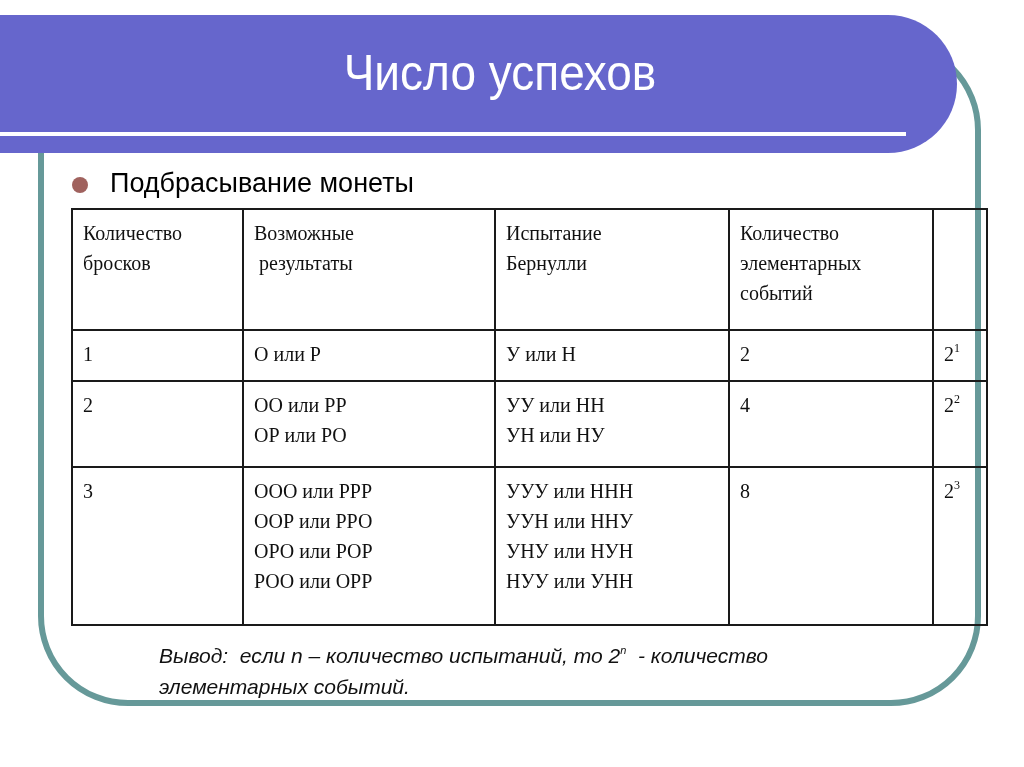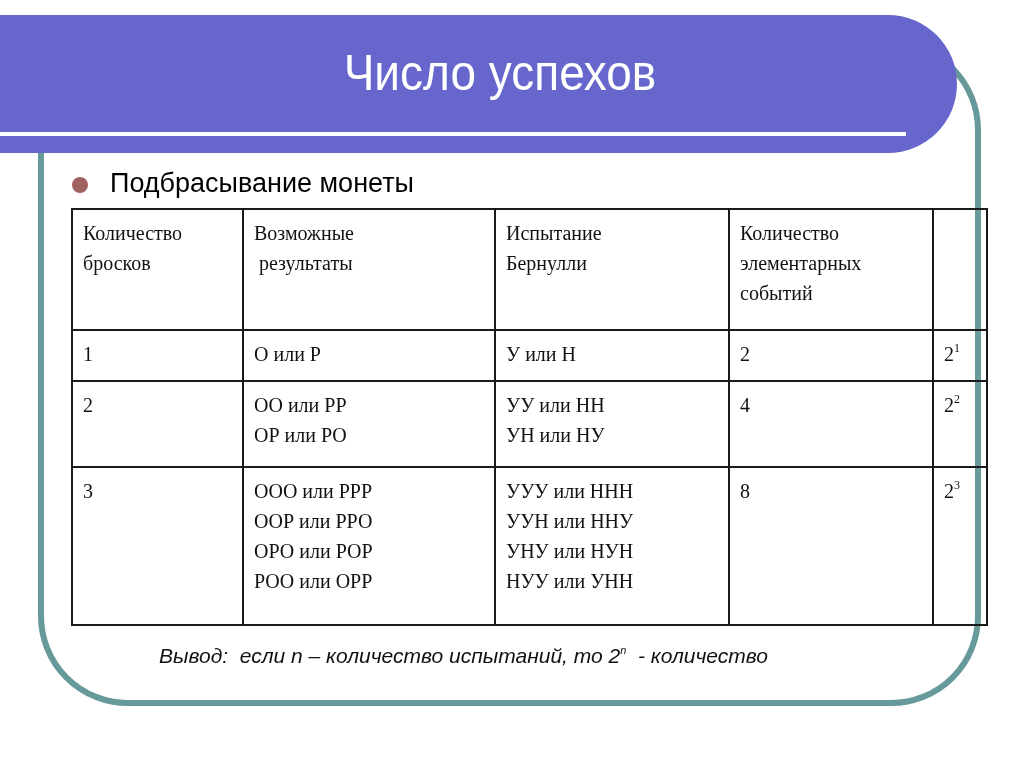--- a/index.html
+++ b/index.html
@@ -140,13 +140,14 @@
       <span class="line">НУУ или УНН</span>
     </td>
     <td>8</td>
     <td><span>2</span><sup>3</sup></td>
   </tr>
 </tbody>
   </table>
 
 <div class="conclusion">
   <span style="white-space:pre">Вывод:  если n – количество испытаний, то 2</span><sup>n</sup><span style="white-space:pre">  - количество</span><br>
+  <span>элементарных событий.</span>
 </div>
 
 </body></html>

